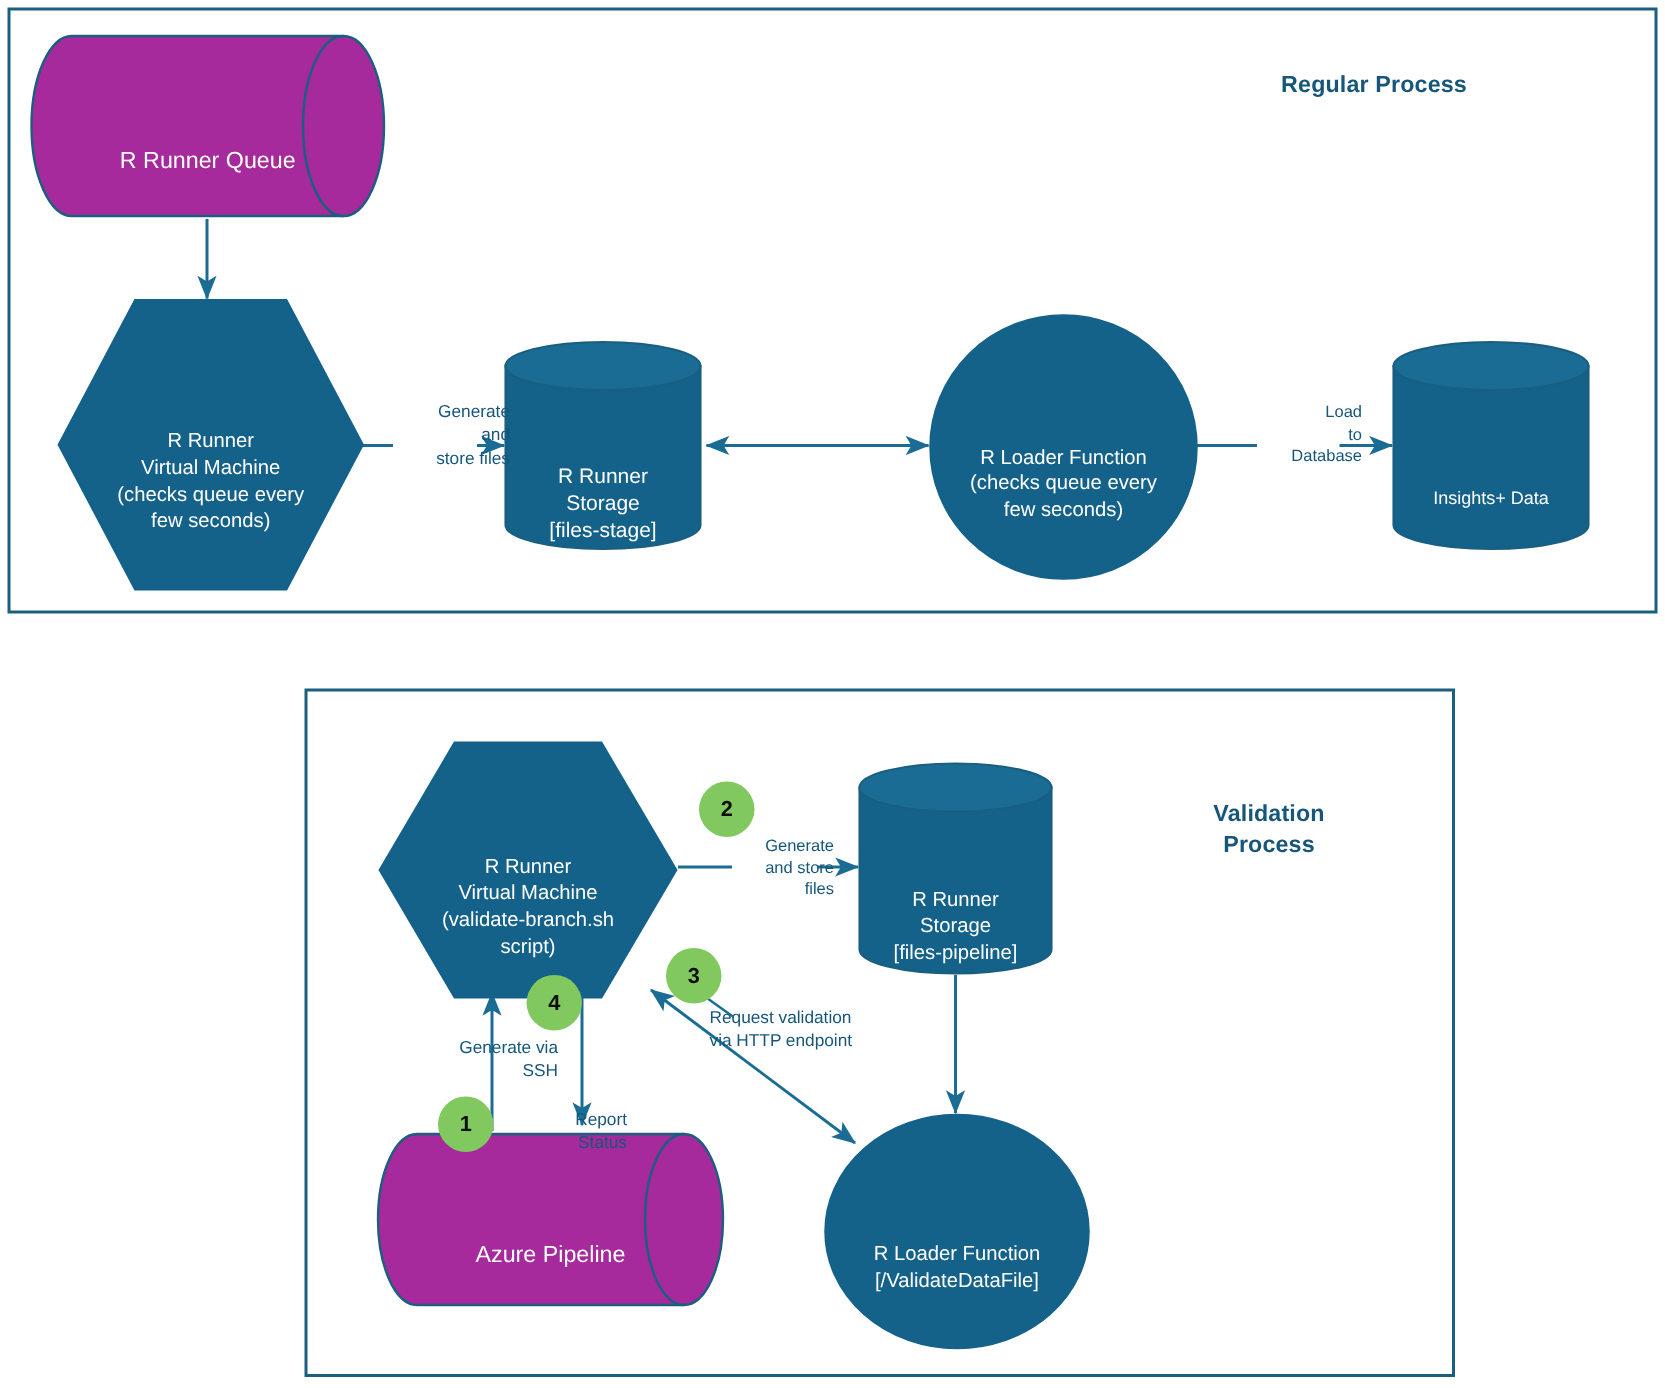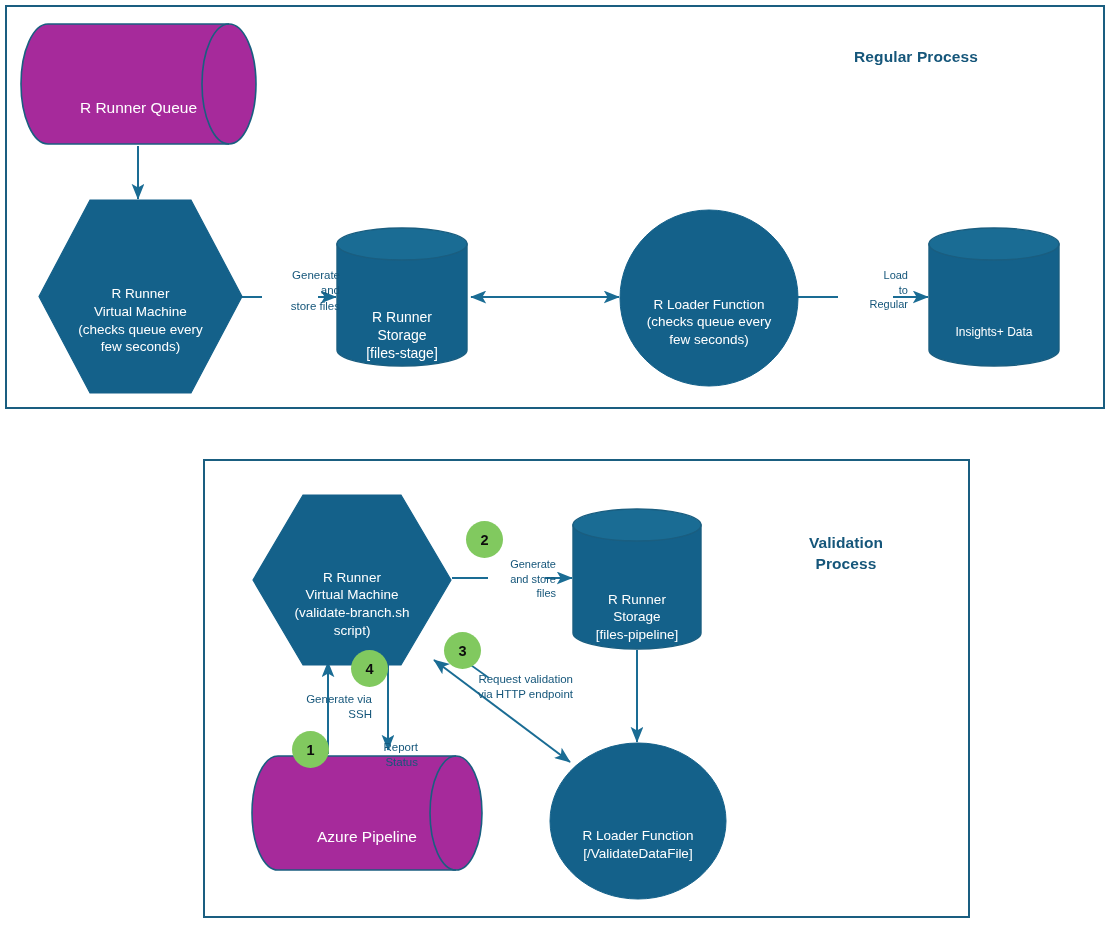--- a/index.html
+++ b/index.html
@@ -184,21 +184,21 @@
     </svg>
     <div class="node-label" style="font-size:12px; padding-top:12px;">Insights+ Data</div>
   </div>
 
   <div class="edge-label" style="left:240px; top:268px; width:100px; font-size:11.5px;">Generate
 and
 store files</div>
 
   <div class="edge-label" style="left:820px; top:268px; width:88px; font-size:11px;">Load
 to
-Regular</div>
+Database</div>
 
   <div class="node" style="left:252px; top:494px; width:200px; height:172px;">
     <svg width="200" height="172" viewBox="0 0 200 172">
       <polygon points="51,1 149,1 199,86 149,171 51,171 1,86" fill="#14618A" stroke="#14618A" stroke-width="1.2"></polygon>
     </svg>
     <div class="node-label" style="font-size:13.5px;">R Runner
 Virtual Machine
 (validate-branch.sh
 script)</div>
   </div>
@@ -226,21 +226,21 @@
       <path d="M26,1 H204 A26,57 0 0 1 204,115 H26 A26,57 0 0 1 26,1 Z" fill="#A62A9B" stroke="#1A5E80" stroke-width="1.6"></path>
       <path d="M204,1 A26,57 0 0 0 204,115" fill="none" stroke="#1A5E80" stroke-width="1.6"></path>
     </svg>
     <div class="node-label" style="font-size:15.5px; padding-right:24px;">Azure Pipeline</div>
   </div>
 
   <div class="edge-label" style="left:480px; top:557px; width:76px; font-size:11px;">Generate
 and store
 files</div>
 
-  <div class="edge-label" style="left:451px; top:672px; width:122px; font-size:11.5px; text-align:right;">Request validation
+  <div class="edge-label" style="left:473px; top:672px; width:122px; font-size:11.5px; text-align:left;">Request validation
 via HTTP endpoint</div>
 
   <div class="edge-label" style="left:284px; top:692px; width:88px; font-size:11.5px;">Generate via
 SSH</div>
 
   <div class="edge-label" style="left:362px; top:692px; width:56px; font-size:11.5px;margin-top:48px;">Report
 Status</div>
 
   <svg class="arrows" viewBox="0 0 1110 925" width="1110" height="925">
     <line x1="468" y1="663" x2="489" y2="678" stroke="#1A6C94" stroke-width="1.6"></line>

